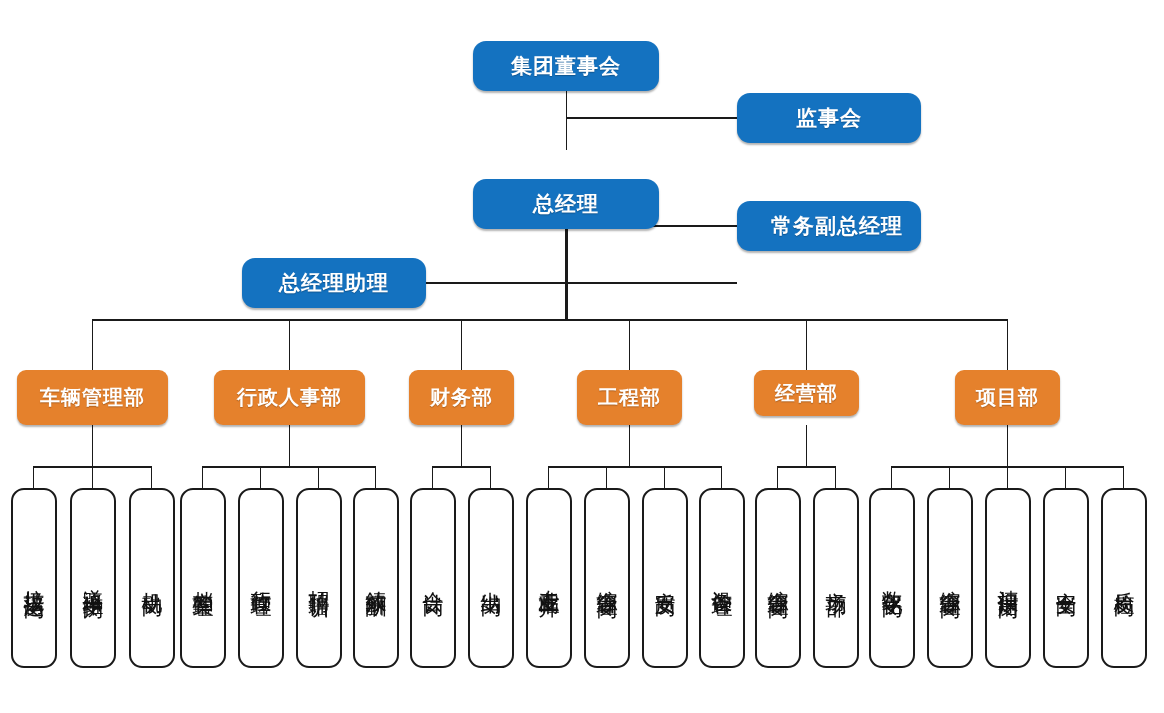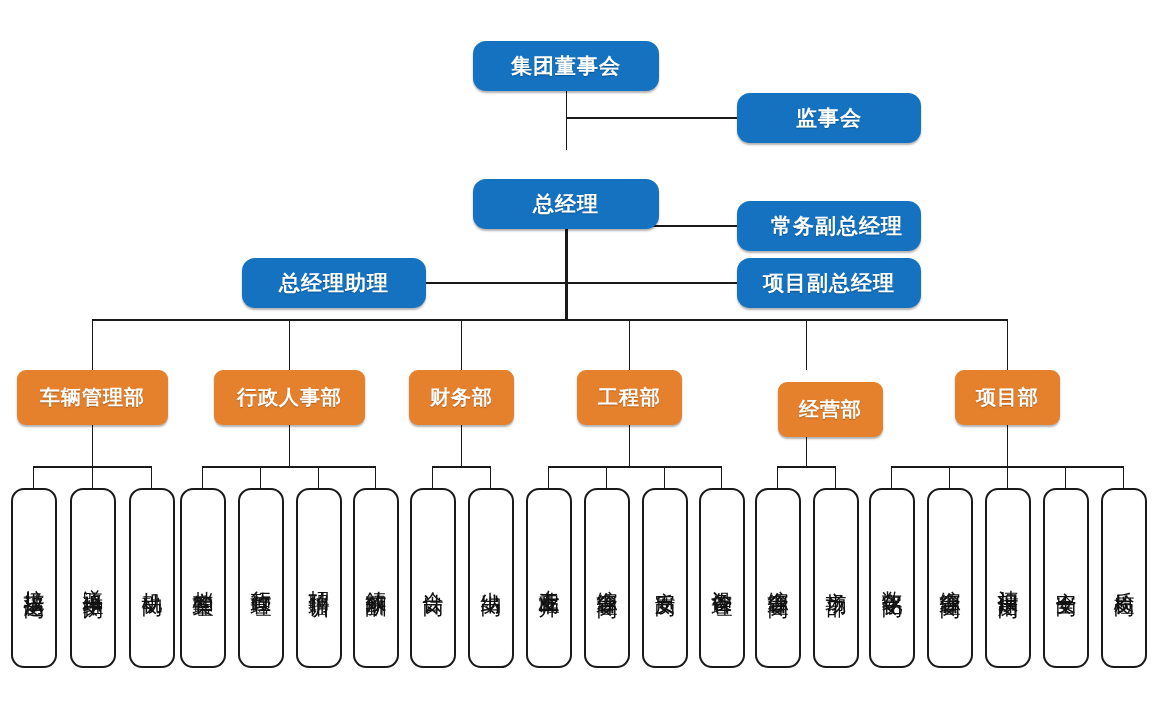--- a/index.html
+++ b/index.html
@@ -164,41 +164,38 @@
   </div>
 
   <div class="node node-blue" style="left:473px; top:149px; width:186px; height:50px;margin-top:30px;">
     <span>总经理</span>
   </div>
 
   <div class="node node-blue" style="left:737px; top:201px; width:184px; height:50px;padding-left:16px;">
     <span>常务副总经理</span>
   </div>
 
-  <div class="node node-blue" style="left:737px; top:258px; width:184px; height:50px;">
-    <span>项目副总经理</span>
-  </div>
 
   <div class="node node-blue" style="left:242px; top:258px; width:184px; height:50px;">
     <span>总经理助理</span>
   </div>
 
   <div class="node node-orange" style="left:17px; top:370px; width:151px; height:55px;">
     <span>车辆管理部</span>
   </div>
   <div class="node node-orange" style="left:214px; top:370px; width:151px; height:55px;align-items:center;">
     <span>行政人事部</span>
   </div>
   <div class="node node-orange" style="left:409px; top:370px; width:105px; height:55px;align-items:center;">
     <span>财务部</span>
   </div>
   <div class="node node-orange" style="left:577px; top:370px; width:105px; height:55px;">
     <span>工程部</span>
   </div>
-  <div class="node node-orange" style="left:754px; top:382px; width:105px; height:55px;margin-left:24px;">
+  <div class="node node-orange" style="left:754px; top:370px; width:105px; height:46px;">
     <span>经营部</span>
   </div>
   <div class="node node-orange" style="left:955px; top:370px; width:105px; height:55px;">
     <span>项目部</span>
   </div>
 
   <div class="node node-leaf" style="left:11px; top:488px; width:46px; height:180px;">
     <span>垃圾清运岗</span>
   </div>
   <div class="node node-leaf" style="left:70px; top:488px; width:46px; height:180px;">

